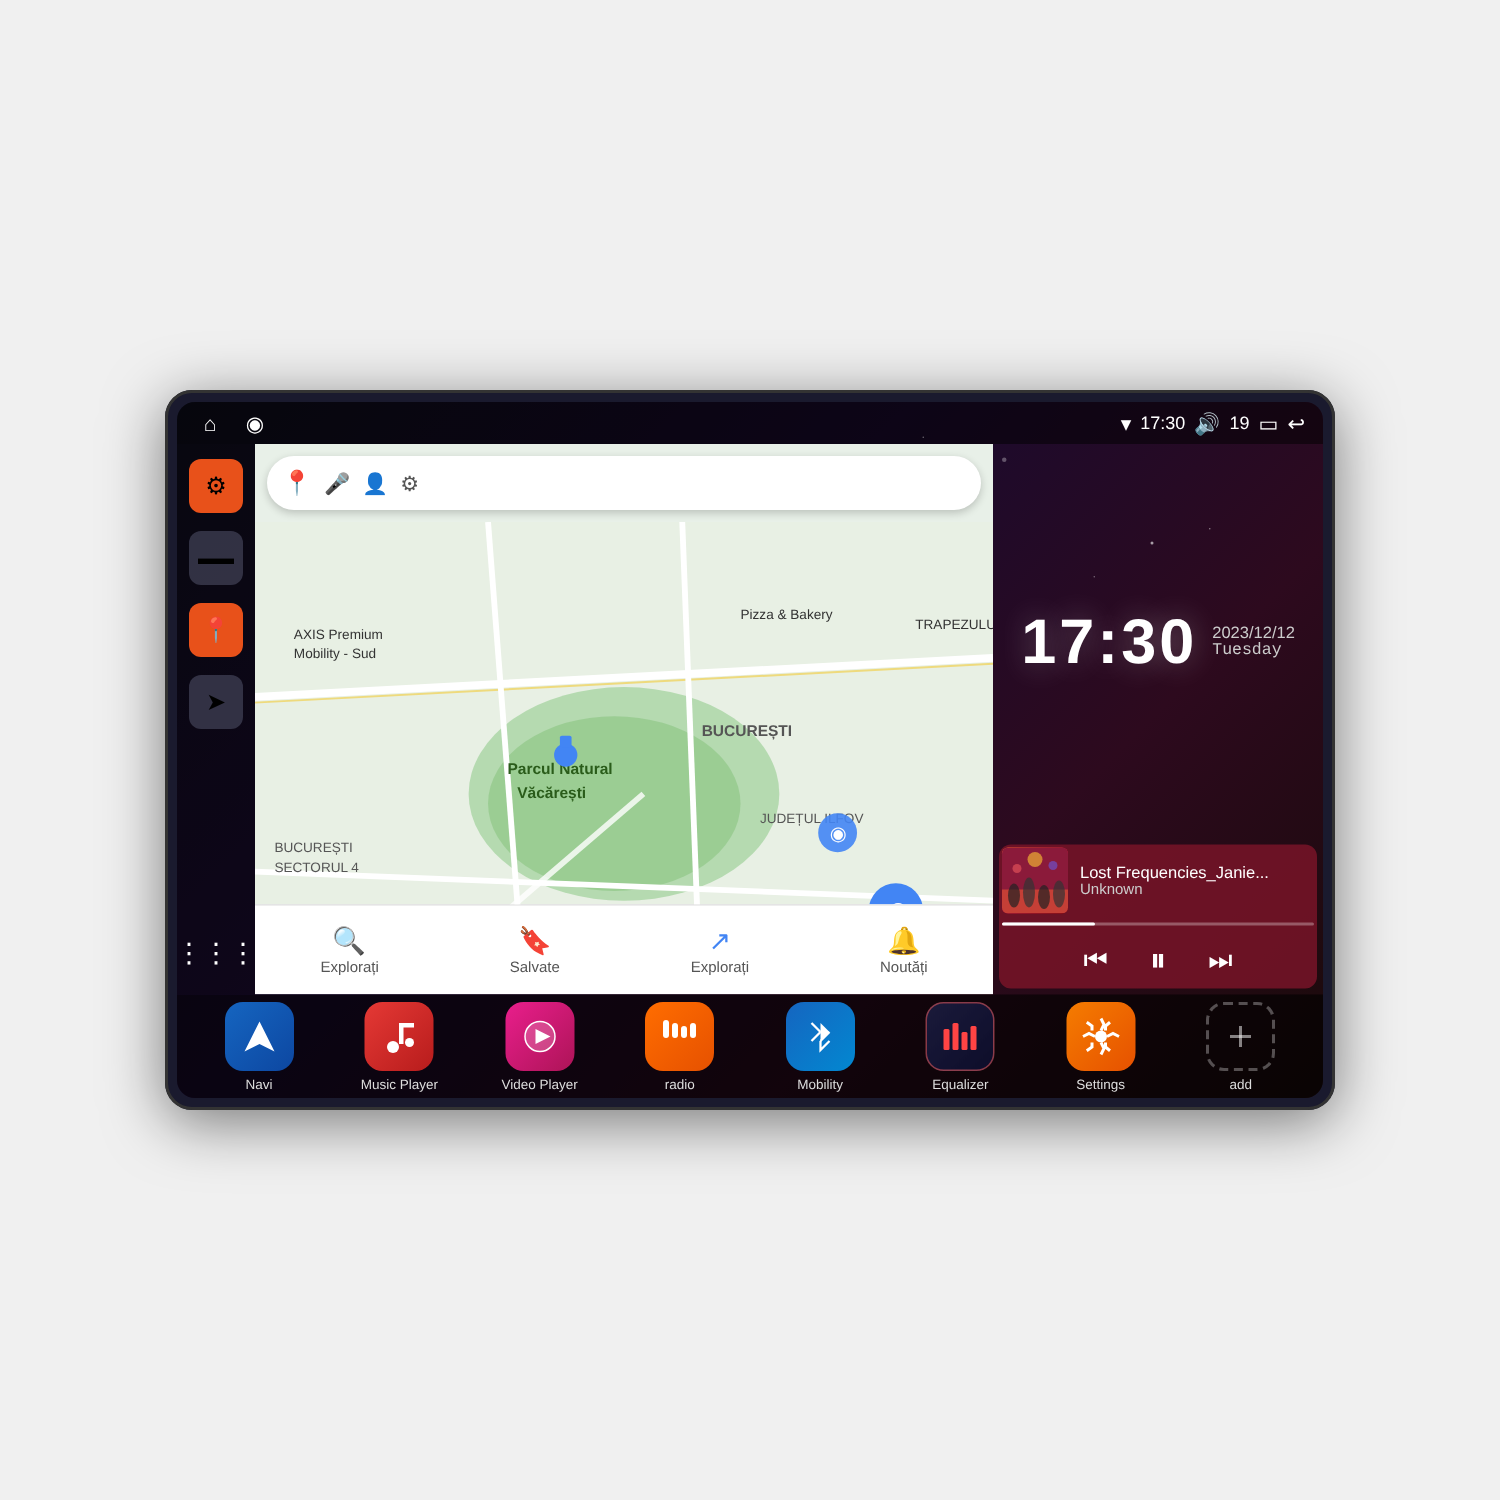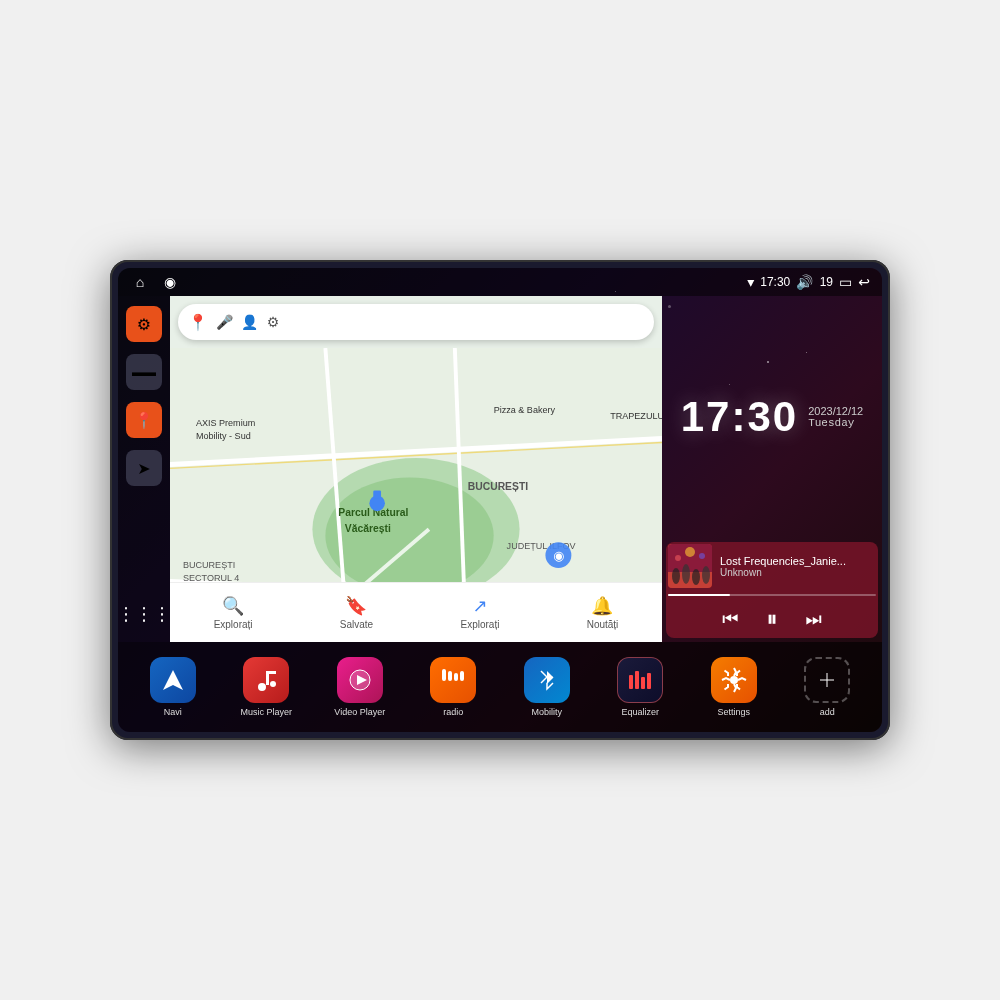--- a/index.html
+++ b/index.html
@@ -280,21 +280,21 @@
       color: white;
       font-size: 18px;
       cursor: pointer;
       background: none;
       border: none;
       padding: 4px;
     }
 
     
     .app-grid {
-      height: 90px;
+      height: 69px;
       background: rgba(0,0,0,0.6);
       display: flex;
       align-items: center;
       justify-content: space-around;
       padding: 0 8px;
       flex-shrink: 0;
     }
     .app-item {
       display: flex;
       flex-direction: column;

